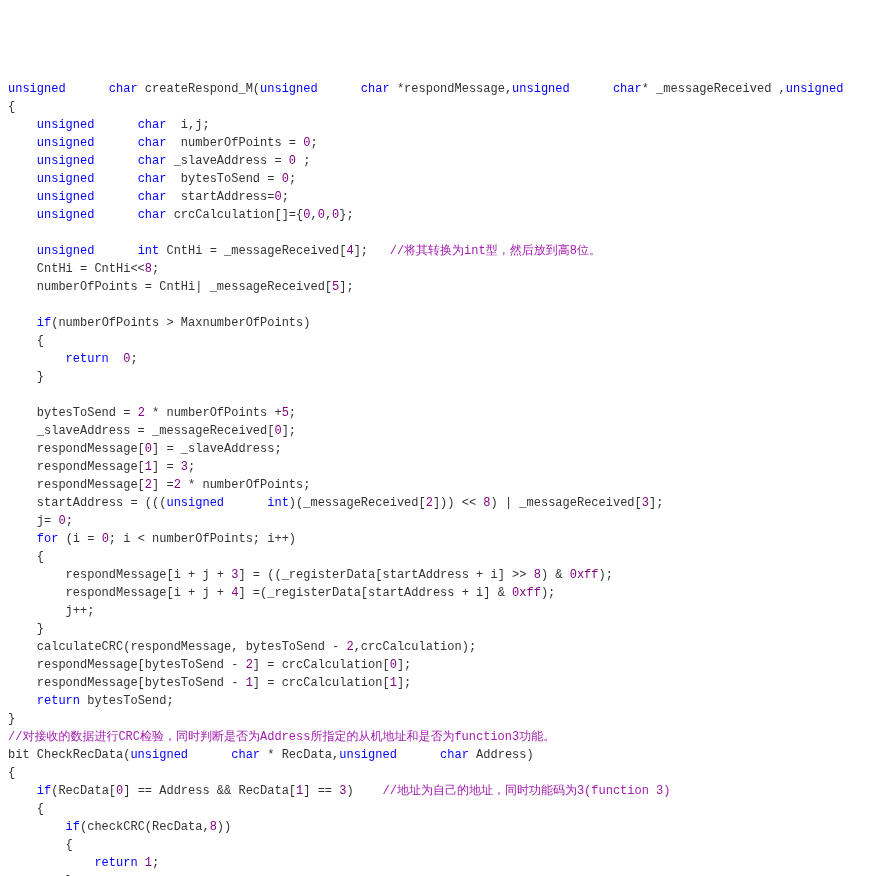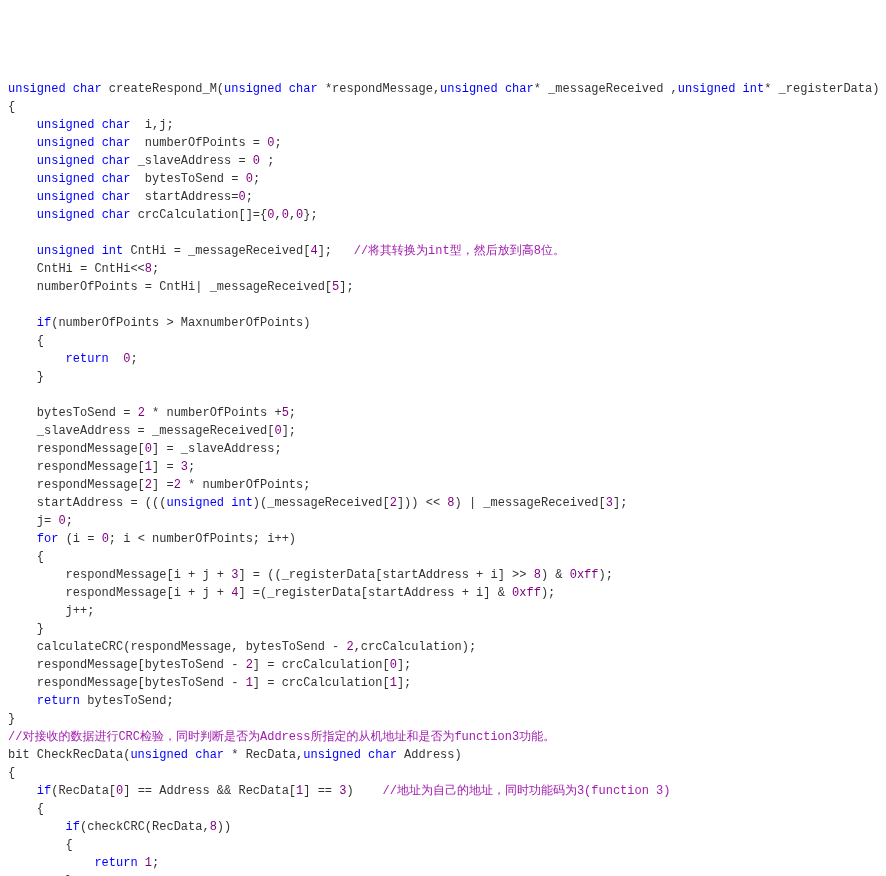--- a/index.html
+++ b/index.html
@@ -6,21 +6,21 @@
     margin: 0;
     padding: 8px;
     font-family: Consolas, "Courier New", monospace;
     font-size: 12px;
     line-height: 1.5;
     background: #ffffff;
     color: #333333;
     white-space: pre;
   }
   .kw { color: #0000ff; text-align: center; }
-  .type { color: #0000ff; }
+  .type { color: #0000ff; margin-left: 36px; }
   .num { color: #800080; }
   .comment { color: #a21caf; }
   .line { display: block; }
 </style>
 </head>
 <body>
 
 
 
 <div id="code-container"><span class="line"><span class="kw">unsigned </span><span class="type">char </span><span>createRespond_M(</span><span class="kw">unsigned </span><span class="type">char </span><span>*respondMessage,</span><span class="kw">unsigned </span><span class="type">char</span><span>* _messageReceived ,</span><span class="kw">unsigned </span><span class="type">int</span><span>* _registerData)</span></span><span class="line"><span>{</span></span><span class="line"><span>    </span><span class="kw">unsigned </span><span class="type">char  </span><span>i,j;</span></span><span class="line"><span>    </span><span class="kw">unsigned </span><span class="type">char  </span><span>numberOfPoints = </span><span class="num">0</span><span>;</span></span><span class="line"><span>    </span><span class="kw">unsigned </span><span class="type">char </span><span>_slaveAddress = </span><span class="num">0</span><span> ;</span></span><span class="line"><span>    </span><span class="kw">unsigned </span><span class="type">char  </span><span>bytesToSend = </span><span class="num">0</span><span>;</span></span><span class="line"><span>    </span><span class="kw">unsigned </span><span class="type">char  </span><span>startAddress=</span><span class="num">0</span><span>;</span></span><span class="line"><span>    </span><span class="kw">unsigned </span><span class="type">char </span><span>crcCalculation[]={</span><span class="num">0</span><span>,</span><span class="num">0</span><span>,</span><span class="num">0</span><span>};</span></span><span class="line"><span> </span></span><span class="line"><span>    </span><span class="kw">unsigned </span><span class="type">int </span><span>CntHi = _messageReceived[</span><span class="num">4</span><span>];   </span><span class="comment">//将其转换为int型，然后放到高8位。</span></span><span class="line"><span>    CntHi = CntHi&lt;&lt;</span><span class="num">8</span><span>;</span></span><span class="line"><span>    numberOfPoints = CntHi| _messageReceived[</span><span class="num">5</span><span>];</span></span><span class="line"><span> </span></span><span class="line"><span>    </span><span class="kw">if</span><span>(numberOfPoints &gt; MaxnumberOfPoints)</span></span><span class="line"><span>    {</span></span><span class="line"><span>        </span><span class="kw">return  </span><span class="num">0</span><span>;</span></span><span class="line"><span>    }</span></span><span class="line"><span> </span></span><span class="line"><span>    bytesToSend = </span><span class="num">2</span><span> * numberOfPoints +</span><span class="num">5</span><span>;</span></span><span class="line"><span>    _slaveAddress = _messageReceived[</span><span class="num">0</span><span>];</span></span><span class="line"><span>    respondMessage[</span><span class="num">0</span><span>] = _slaveAddress;</span></span><span class="line"><span>    respondMessage[</span><span class="num">1</span><span>] = </span><span class="num">3</span><span>;</span></span><span class="line"><span>    respondMessage[</span><span class="num">2</span><span>] =</span><span class="num">2</span><span> * numberOfPoints;</span></span><span class="line"><span>    startAddress = (((</span><span class="kw">unsigned </span><span class="type">int</span><span>)(_messageReceived[</span><span class="num">2</span><span>])) &lt;&lt; </span><span class="num">8</span><span>) | _messageReceived[</span><span class="num">3</span><span>];</span></span><span class="line"><span>    j= </span><span class="num">0</span><span>;</span></span><span class="line"><span>    </span><span class="kw">for </span><span>(i = </span><span class="num">0</span><span>; i &lt; numberOfPoints; i++)</span></span><span class="line"><span>    {</span></span><span class="line"><span>        respondMessage[i + j + </span><span class="num">3</span><span>] = ((_registerData[startAddress + i] &gt;&gt; </span><span class="num">8</span><span>) &amp; </span><span class="num">0xff</span><span>);</span></span><span class="line"><span>        respondMessage[i + j + </span><span class="num">4</span><span>] =(_registerData[startAddress + i] &amp; </span><span class="num">0xff</span><span>);</span></span><span class="line"><span>        j++;</span></span><span class="line"><span>    }</span></span><span class="line"><span>    calculateCRC(respondMessage, bytesToSend - </span><span class="num">2</span><span>,crcCalculation);</span></span><span class="line"><span>    respondMessage[bytesToSend - </span><span class="num">2</span><span>] = crcCalculation[</span><span class="num">0</span><span>];</span></span><span class="line"><span>    respondMessage[bytesToSend - </span><span class="num">1</span><span>] = crcCalculation[</span><span class="num">1</span><span>];</span></span><span class="line"><span>    </span><span class="kw">return </span><span>bytesToSend;</span></span><span class="line"><span>}</span></span><span class="line"><span class="comment">//对接收的数据进行CRC检验，同时判断是否为Address所指定的从机地址和是否为function3功能。</span></span><span class="line"><span>bit CheckRecData(</span><span class="kw">unsigned </span><span class="type">char </span><span>* RecData,</span><span class="kw">unsigned </span><span class="type">char </span><span>Address)</span></span><span class="line"><span>{</span></span><span class="line"><span>    </span><span class="kw">if</span><span>(RecData[</span><span class="num">0</span><span>] == Address &amp;&amp; RecData[</span><span class="num">1</span><span>] == </span><span class="num">3</span><span>)    </span><span class="comment">//地址为自己的地址，同时功能码为3(function 3)</span></span><span class="line"><span>    {</span></span><span class="line"><span>        </span><span class="kw">if</span><span>(checkCRC(RecData,</span><span class="num">8</span><span>))</span></span><span class="line"><span>        {</span></span><span class="line"><span>            </span><span class="kw">return </span><span class="num">1</span><span>;</span></span><span class="line"><span>        }</span></span></div>

